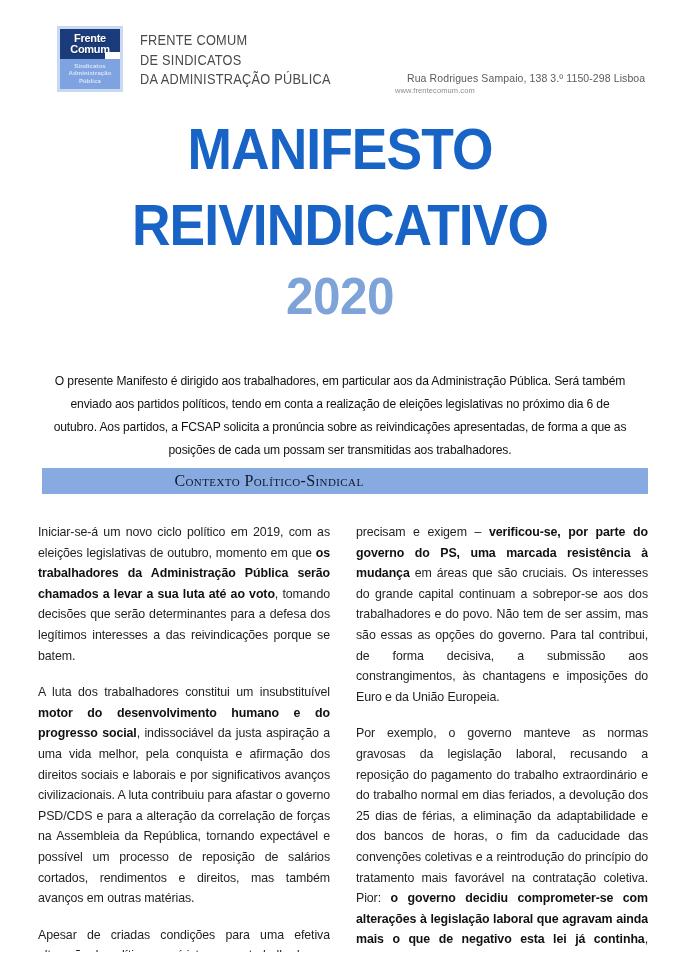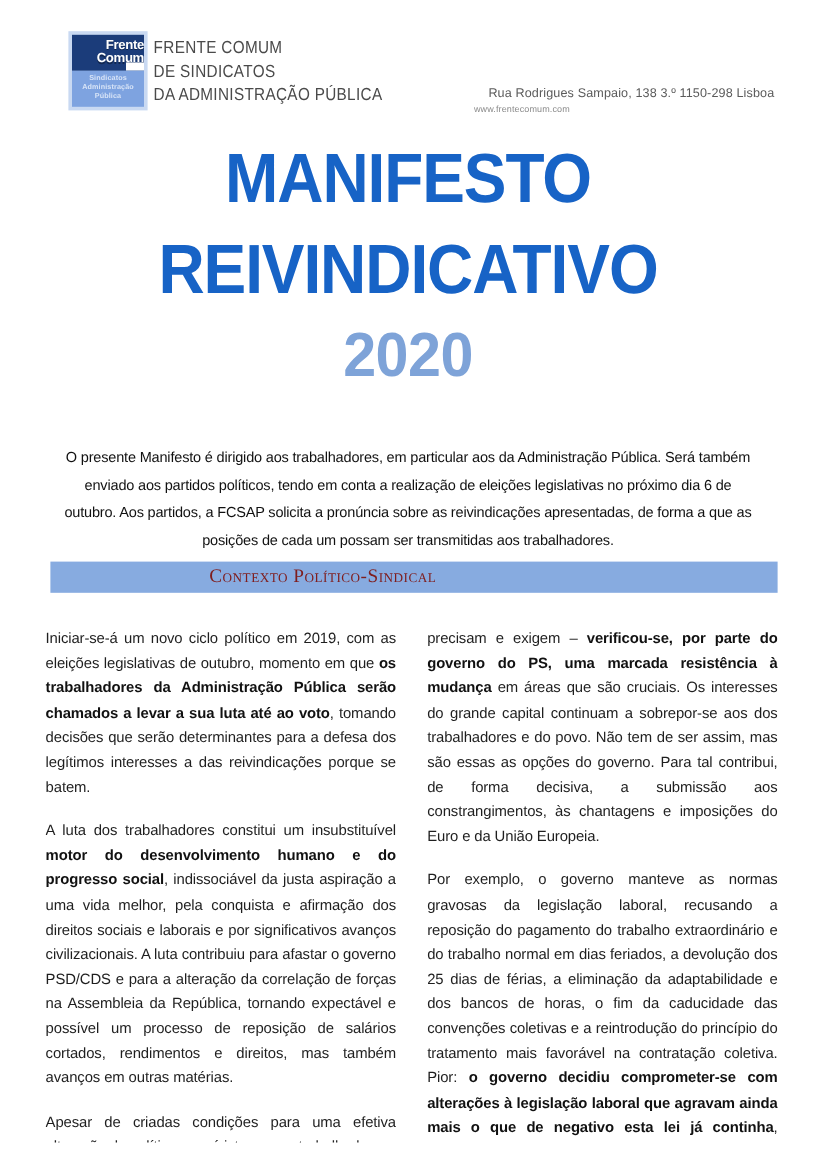--- a/index.html
+++ b/index.html
@@ -33,21 +33,21 @@
     background: #c9d9f2;
     padding: 3px;
     box-sizing: border-box;
   }
   .logo-top {
     position: relative;
     height: 30px;
     background: #1b3c7a;
     display: flex;
     flex-direction: column;
-    align-items: flex-end;
+    align-items: center;
     justify-content: center;
     overflow: hidden;
   }
   .logo-top span {
     display: block;
     color: #ffffff;
     font-family: "Liberation Sans", sans-serif;
     font-weight: bold;
     font-size: 11px;
     line-height: 11.5px;
@@ -76,21 +76,21 @@
     color: #d8e4f7;
     font-family: "Liberation Sans", sans-serif;
     font-weight: bold;
     font-size: 6px;
     line-height: 7.5px;
     letter-spacing: 0.1px;
   }
 
   .org-name {
     position: absolute;
-    left: 128px;
+    left: 140px;
     top: 31px;
     width: 230px;
   }
   .org-name div {
     font-family: "Liberation Sans Narrow", "Liberation Sans", sans-serif;
     font-size: 14.5px;
     line-height: 19.5px;
     font-weight: normal;
     letter-spacing: 0.3px;
     color: #4a4a4a;
@@ -185,21 +185,21 @@
     width: 100%;
     height: 26px;
     line-height: 26px;
     text-align: center;
     padding-right: 152px;
     box-sizing: border-box;
     font-family: "Liberation Serif", serif;
     font-variant: small-caps;
     font-size: 16px;
     letter-spacing: 0.4px;
-    color: #7f1d1d;
+    color: #0f172a;
   }
 
   
   .columns {
     position: absolute;
     left: 38px;
     top: 506px;
     width: 610px;
     height: 446px;
     display: flex;

